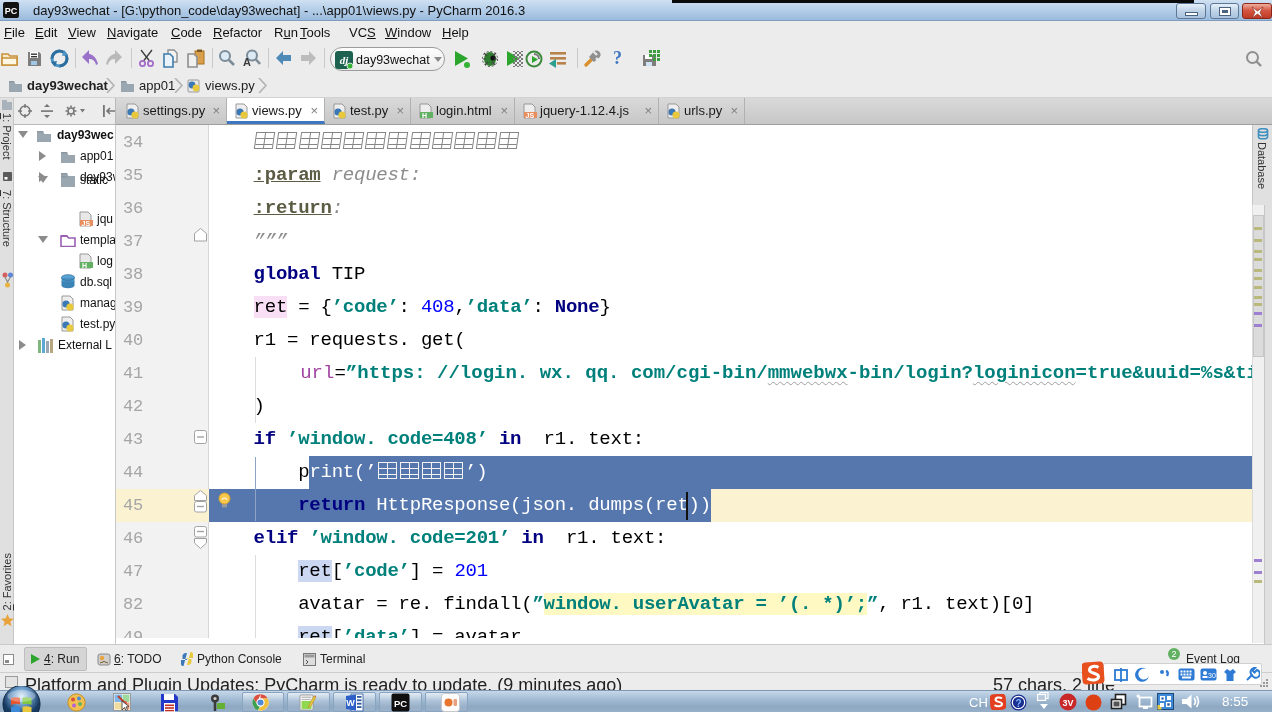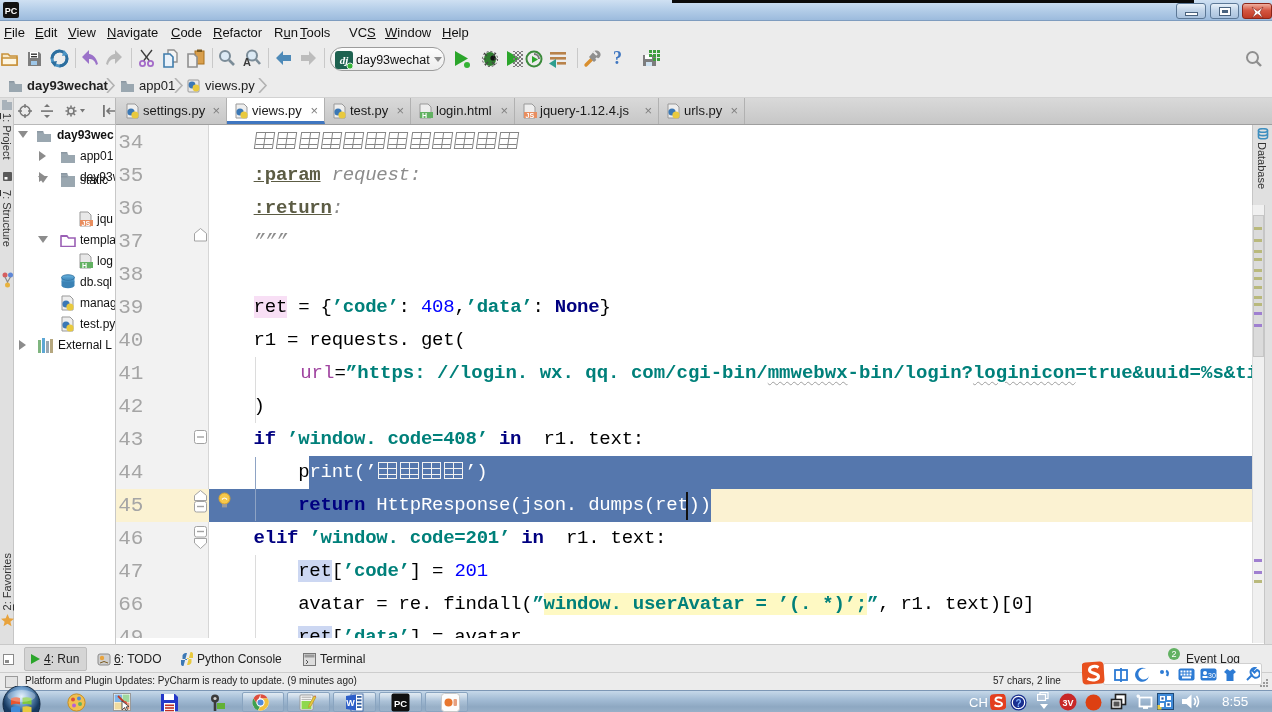--- a/index.html
+++ b/index.html
@@ -31,21 +31,21 @@
 .vlabu{writing-mode:vertical-rl;transform:rotate(180deg);font-size:11px;color:#333;position:absolute;left:1px}
 
 #proj{left:14px;top:125px;width:102px;height:519px;background:#fff;border-right:1px solid #c8c8c8;overflow:hidden;font-size:12px;color:#111}
 .trow{position:absolute;height:21px;line-height:21px;white-space:nowrap}
 .tw{position:absolute;width:0;height:0}
 .arr-r{border-left:7px solid #8c8c8c;border-top:5px solid transparent;border-bottom:5px solid transparent}
 .arr-d{border-top:7px solid #8c8c8c;border-left:5px solid transparent;border-right:5px solid transparent}
 
 #editor{left:116px;top:125px;width:1136px;height:513px;background:#fff;overflow:hidden}
 #gutter{position:absolute;left:0;top:0;width:93px;height:518px;background:#f2f2f2;border-right:1px solid #d6d6d6}
-.lnum{position:absolute;left:0;width:27px;text-align:right;font-family:"Liberation Mono",monospace;font-size:21px;letter-spacing:-0.25px;line-height:33px;color:#a5a5a5}
+.lnum{position:absolute;left:0;width:27px;text-align:right;font-family:"Liberation Mono",monospace;font-size:17px;letter-spacing:-0.25px;line-height:33px;color:#a5a5a5}
 .crow{position:absolute;left:93px;height:33px;line-height:33px;white-space:pre;font-family:"Liberation Mono",monospace;font-size:19px;letter-spacing:-0.25px;color:#000}
 .kw{color:#000080;font-weight:bold}
 .st{color:#00807a;font-weight:bold}
 .num{color:#0000ff}
 .doc{color:#8c8c8c;font-style:italic}
 .tag{color:#5c5c44;font-weight:bold;text-decoration:underline}
 .kwa{color:#a044a0}
 .selw{color:#fff}
 .bgp{background:#f8dff5}
 .bgl{background:#ccd7f2}
@@ -59,33 +59,34 @@
 .cnw{border-color:#f2f2f2;transform:none;background:
  linear-gradient(#f2f2f2,#f2f2f2) 0 4.5px/100% 1.3px no-repeat,
  linear-gradient(#f2f2f2,#f2f2f2) 0 10.5px/100% 1.3px no-repeat,
  linear-gradient(#f2f2f2,#f2f2f2) 8px 0/1.3px 100% no-repeat}
 
 #estripe{left:1252px;top:125px;width:12px;height:518px;background:#f0f0f0;border-left:1px solid #dcdcdc}
 #rstripe{left:1264px;top:125px;width:8px;height:519px;background:#e0e0e0;border-left:1px solid #c6c6c6}
 #dbwin{left:1252px;top:125px;width:20px;height:80px;background:#e0e0e0;border-left:1px solid #c6c6c6}
 
 #toolwin{left:0;top:644px;width:1272px;height:28px;background:#ececec;border-top:1px solid #c9c9c9;font-size:12px;color:#222}
-#status{left:0;top:672px;width:1272px;height:18px;background:#ececec;border-top:1px solid #cdcdcd;font-size:10px;color:#222}
+#status{left:0;top:672px;width:1272px;height:18px;background:#ececec;border-top:1px solid #cdcdcd;font-size:18px;color:#222}
 #taskbar{left:0;top:690px;width:1272px;height:22px;background:linear-gradient(#c6d8e9,#a3bcd5 40%,#8ea8c2 75%,#97b0c8);border-top:1px solid #7d97b5}
 .tbtn{position:absolute;top:1px;height:20px;border:1px solid #89a4c0;border-radius:2px;background:linear-gradient(rgba(255,255,255,.55),rgba(255,255,255,.15) 45%,rgba(255,255,255,.05))}
 .mkO{left:1px;width:8px;height:3px;background:#b9b97c}
 .mkP{left:1px;width:8px;height:3px;background:#9f7fd0}
 .tray{position:absolute;top:4px}
 </style></head>
 <body>
 <div class="ab" id="title">
   <svg class="ab" style="left:3px;top:2px" width="16" height="16">
       <rect width="16" height="16" rx="2" fill="#121212"></rect>
       <text x="8" y="12" font-size="9" font-weight="bold" fill="#fff" text-anchor="middle" font-family="Liberation Sans">PC</text>
     </svg>
+  <div class="ab txt">day93wechat - [G:\python_code\day93wechat] - ...\app01\views.py - PyCharm 2016.3</div>
 </div>
 <div class="ab" id="blackline"></div>
 <div class="ab winbtn" style="left:1176px;width:30px">
     <div class="ab" style="left:8px;top:8px;width:13px;height:4px;background:#fdfdfd;border:1px solid #4a637e"></div>
   </div>
 <div class="ab winbtn" style="left:1210px;width:29px">
     <div class="ab" style="left:8px;top:3px;width:12px;height:9px;background:#fdfdfd;border:1px solid #4a637e"></div>
     <div class="ab" style="left:11px;top:6px;width:6px;height:3px;background:#4a637e"></div>
   </div>
 <div class="ab winbtn" id="btnclose" style="left:1242px;width:30px">
@@ -472,26 +473,27 @@
   <div class="lnum" style="top:133px">38</div>
   <div class="lnum" style="top:166px">39</div>
   <div class="lnum" style="top:199px">40</div>
   <div class="lnum" style="top:232px">41</div>
   <div class="lnum" style="top:265px">42</div>
   <div class="lnum" style="top:298px">43</div>
   <div class="lnum" style="top:331px">44</div>
   <div class="lnum" style="top:364px">45</div>
   <div class="lnum" style="top:397px">46</div>
   <div class="lnum" style="top:430px">47</div>
-  <div class="lnum" style="top:463px">66</div>
+  <div class="lnum" style="top:463px">82</div>
   <div class="lnum" style="top:496px">49</div>
   <div class="crow doc" style="top:1px">    <span class="cn"></span><span class="cn"></span><span class="cn"></span><span class="cn"></span><span class="cn"></span><span class="cn"></span><span class="cn"></span><span class="cn"></span><span class="cn"></span><span class="cn"></span><span class="cn"></span><span class="cn"></span></div>
   <div class="crow" style="top:67px">    <span class="tag">:return</span><span class="doc">:</span></div>
   <div class="crow" style="top:34px">    <span class="tag">:param</span><span class="doc"> request:</span></div>
   <div class="crow doc" style="top:100px">    ”””</div>
+  <div class="crow" style="top:133px">    <span class="kw">global</span> TIP</div>
   <div class="crow" style="top:166px">    <span class="bgp">ret</span> = {<span class="st">’code’</span>: <span class="num">408</span>,<span class="st">’data’</span>: <span class="kw">None</span>}</div>
   <div class="crow" style="top:199px">    r1 = requests. get(</div>
   <div class="crow" style="top:232px;letter-spacing:0">        <span class="kwa">url</span>=<span class="st">”https: //login. wx. qq. com/cgi-bin/<span class="sqg">mmwebwx</span>-bin/login?<span class="sqg">loginicon</span>=true&amp;uuid=%s&amp;ti</span></div>
   <div class="crow" style="top:265px">    )</div>
   <div class="crow" style="top:298px">    <span class="kw">if</span> <span class="st">’window. code=408’</span> <span class="kw">in</span>  r1. text:</div>
   <div class="crow" style="top:364px">        <span class="kw">return</span><span class="selw"> HttpResponse(json. dumps(ret))</span></div>
   <div class="crow" style="top:331px">        p<span class="selw">rint(’<span class="cn cnw"></span><span class="cn cnw"></span><span class="cn cnw"></span><span class="cn cnw"></span>’)</span></div>
   <div class="crow" style="top:397px">    <span class="kw">elif</span> <span class="st">’window. code=201’</span> <span class="kw">in</span>  r1. text:</div>
   <div class="crow" style="top:430px">        <span class="bgl">ret</span>[<span class="st">’code’</span>] = <span class="num">201</span></div>
   <div class="crow" style="top:463px">        avatar = re. findall(<span class="st">”<span class="bgg">window. userAvatar = ’(. *)’;</span>”</span>, r1. text)[0]</div>

